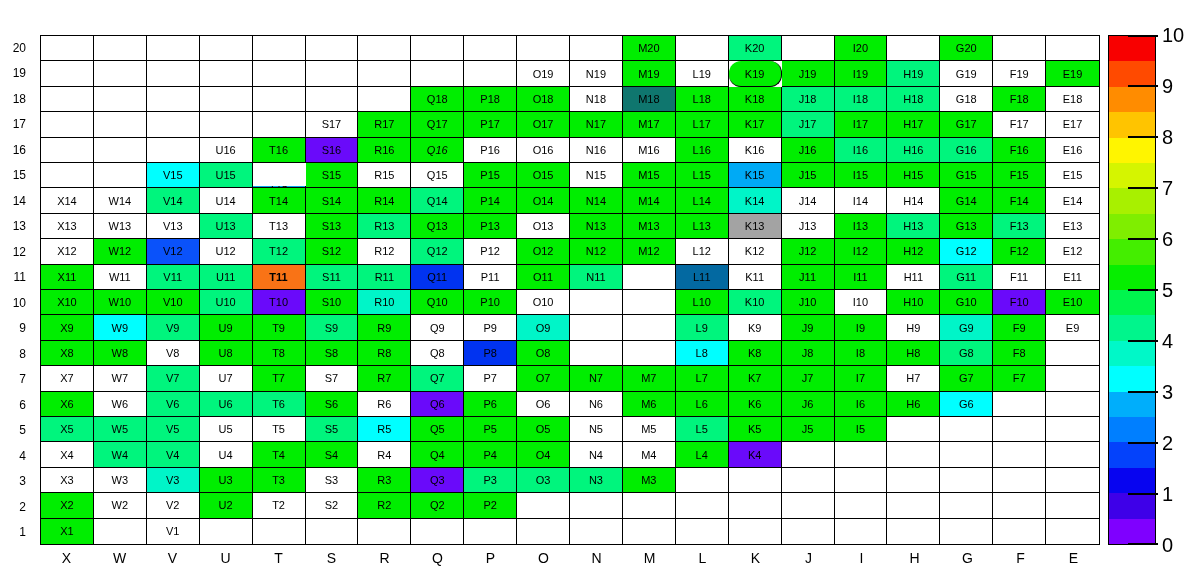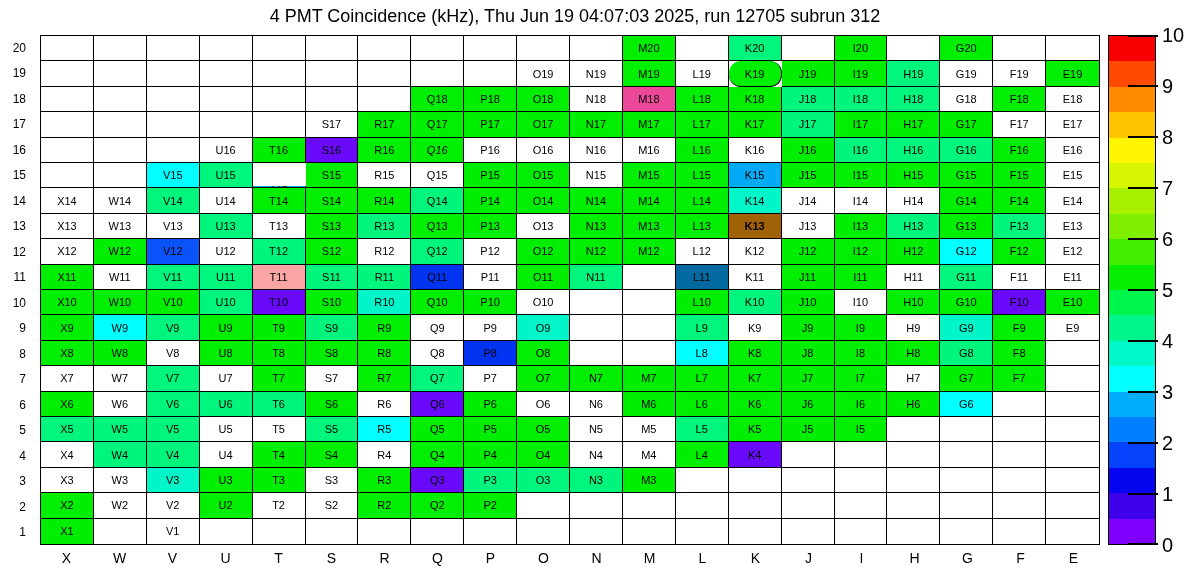--- a/index.html
+++ b/index.html
@@ -58,21 +58,20 @@
     position:absolute;height:2px;background:#000;width:30px;
   }
   .cb-label{
     position:absolute;font-size:20px;color:#000;
   }
 </style>
 </head>
 <body>
 
 <div id="canvas">
-  <div id="title">4 PMT Coincidence (kHz), Thu Jun 19 04:07:03 2025, run 12705 subrun 312</div>
   <div id="row-labels">
       <div>20</div>
       <div>19</div>
       <div>18</div>
       <div>17</div>
       <div>16</div>
       <div>15</div>
       <div>14</div>
       <div>13</div>
       <div>12</div>
@@ -133,21 +132,21 @@
       <div class="cell" style="background: rgb(255, 255, 255);"></div>
       <div class="cell" style="background: rgb(255, 255, 255);"></div>
       <div class="cell" style="background: rgb(255, 255, 255);"></div>
       <div class="cell" style="background: rgb(255, 255, 255);"></div>
       <div class="cell" style="background: rgb(255, 255, 255);"></div>
       <div class="cell" style="background: rgb(255, 255, 255);"></div>
       <div class="cell" style="background: rgb(0, 238, 0);">Q18</div>
       <div class="cell" style="background: rgb(0, 238, 0);">P18</div>
       <div class="cell" style="background: rgb(0, 238, 0);">O18</div>
       <div class="cell" style="background: rgb(255, 255, 255);">N18</div>
-      <div class="cell" style="background: #ec4899;">M18</div>
+      <div class="cell" style="background: #0f766e;">M18</div>
       <div class="cell" style="background: rgb(0, 238, 0);">L18</div>
       <div class="cell" style="background: rgb(0, 238, 0);">K18</div>
       <div class="cell" style="background: rgb(0, 245, 125);">J18</div>
       <div class="cell" style="background: rgb(0, 245, 125);">I18</div>
       <div class="cell" style="background: rgb(0, 245, 125);">H18</div>
       <div class="cell" style="background: rgb(255, 255, 255);">G18</div>
       <div class="cell" style="background: rgb(0, 238, 0);">F18</div>
       <div class="cell last-col" style="background: rgb(255, 255, 255);">E18</div>
       <div class="cell" style="background: rgb(255, 255, 255);"></div>
       <div class="cell" style="background: rgb(255, 255, 255);"></div>
@@ -235,21 +234,21 @@
       <div class="cell" style="background: rgb(0, 245, 125);">U13</div>
       <div class="cell" style="background: rgb(255, 255, 255);">T13</div>
       <div class="cell" style="background: rgb(0, 238, 0);">S13</div>
       <div class="cell" style="background: rgb(0, 245, 125);">R13</div>
       <div class="cell" style="background: rgb(0, 238, 0);">Q13</div>
       <div class="cell" style="background: rgb(0, 238, 0);">P13</div>
       <div class="cell" style="background: rgb(255, 255, 255);">O13</div>
       <div class="cell" style="background: rgb(0, 238, 0);">N13</div>
       <div class="cell" style="background: rgb(0, 238, 0);">M13</div>
       <div class="cell" style="background: rgb(0, 238, 0);">L13</div>
-      <div class="cell" style="background: #a16207; font-weight: bold;">K13</div>
+      <div class="cell" style="background: #a3a3a3;">K13</div>
       <div class="cell" style="background: rgb(255, 255, 255);">J13</div>
       <div class="cell" style="background: rgb(0, 238, 0);">I13</div>
       <div class="cell" style="background: rgb(0, 245, 125);">H13</div>
       <div class="cell" style="background: rgb(0, 238, 0);">G13</div>
       <div class="cell" style="background: rgb(0, 245, 125);">F13</div>
       <div class="cell last-col" style="background: rgb(255, 255, 255);">E13</div>
       <div class="cell" style="background: rgb(255, 255, 255);">X12</div>
       <div class="cell" style="background: rgb(0, 238, 0);">W12</div>
       <div class="cell" style="background: rgb(10, 82, 250);">V12</div>
       <div class="cell" style="background: rgb(255, 255, 255);">U12</div>
@@ -266,21 +265,21 @@
       <div class="cell" style="background: rgb(0, 238, 0);">J12</div>
       <div class="cell" style="background: rgb(0, 238, 0);">I12</div>
       <div class="cell" style="background: rgb(0, 238, 0);">H12</div>
       <div class="cell" style="background: rgb(0, 255, 255);">G12</div>
       <div class="cell" style="background: rgb(0, 238, 0);">F12</div>
       <div class="cell last-col" style="background: rgb(255, 255, 255);">E12</div>
       <div class="cell" style="background: rgb(0, 238, 0);">X11</div>
       <div class="cell" style="background: rgb(255, 255, 255);">W11</div>
       <div class="cell" style="background: rgb(0, 245, 125);">V11</div>
       <div class="cell" style="background: rgb(0, 245, 125);">U11</div>
-      <div class="cell" style="background: #fca5a5;">T11</div>
+      <div class="cell" style="background: #f97316; font-weight: bold;">T11</div>
       <div class="cell" style="background: rgb(0, 245, 125);">S11</div>
       <div class="cell" style="background: rgb(0, 245, 125);">R11</div>
       <div class="cell" style="background: rgb(1, 51, 240);">Q11</div>
       <div class="cell" style="background: rgb(255, 255, 255);">P11</div>
       <div class="cell" style="background: rgb(0, 238, 0);">O11</div>
       <div class="cell" style="background: rgb(0, 245, 125);">N11</div>
       <div class="cell" style="background: rgb(255, 255, 255);"></div>
       <div class="cell" style="background: #0369a1;">L11</div>
       <div class="cell" style="background: rgb(255, 255, 255);">K11</div>
       <div class="cell" style="background: rgb(0, 238, 0);">J11</div>

